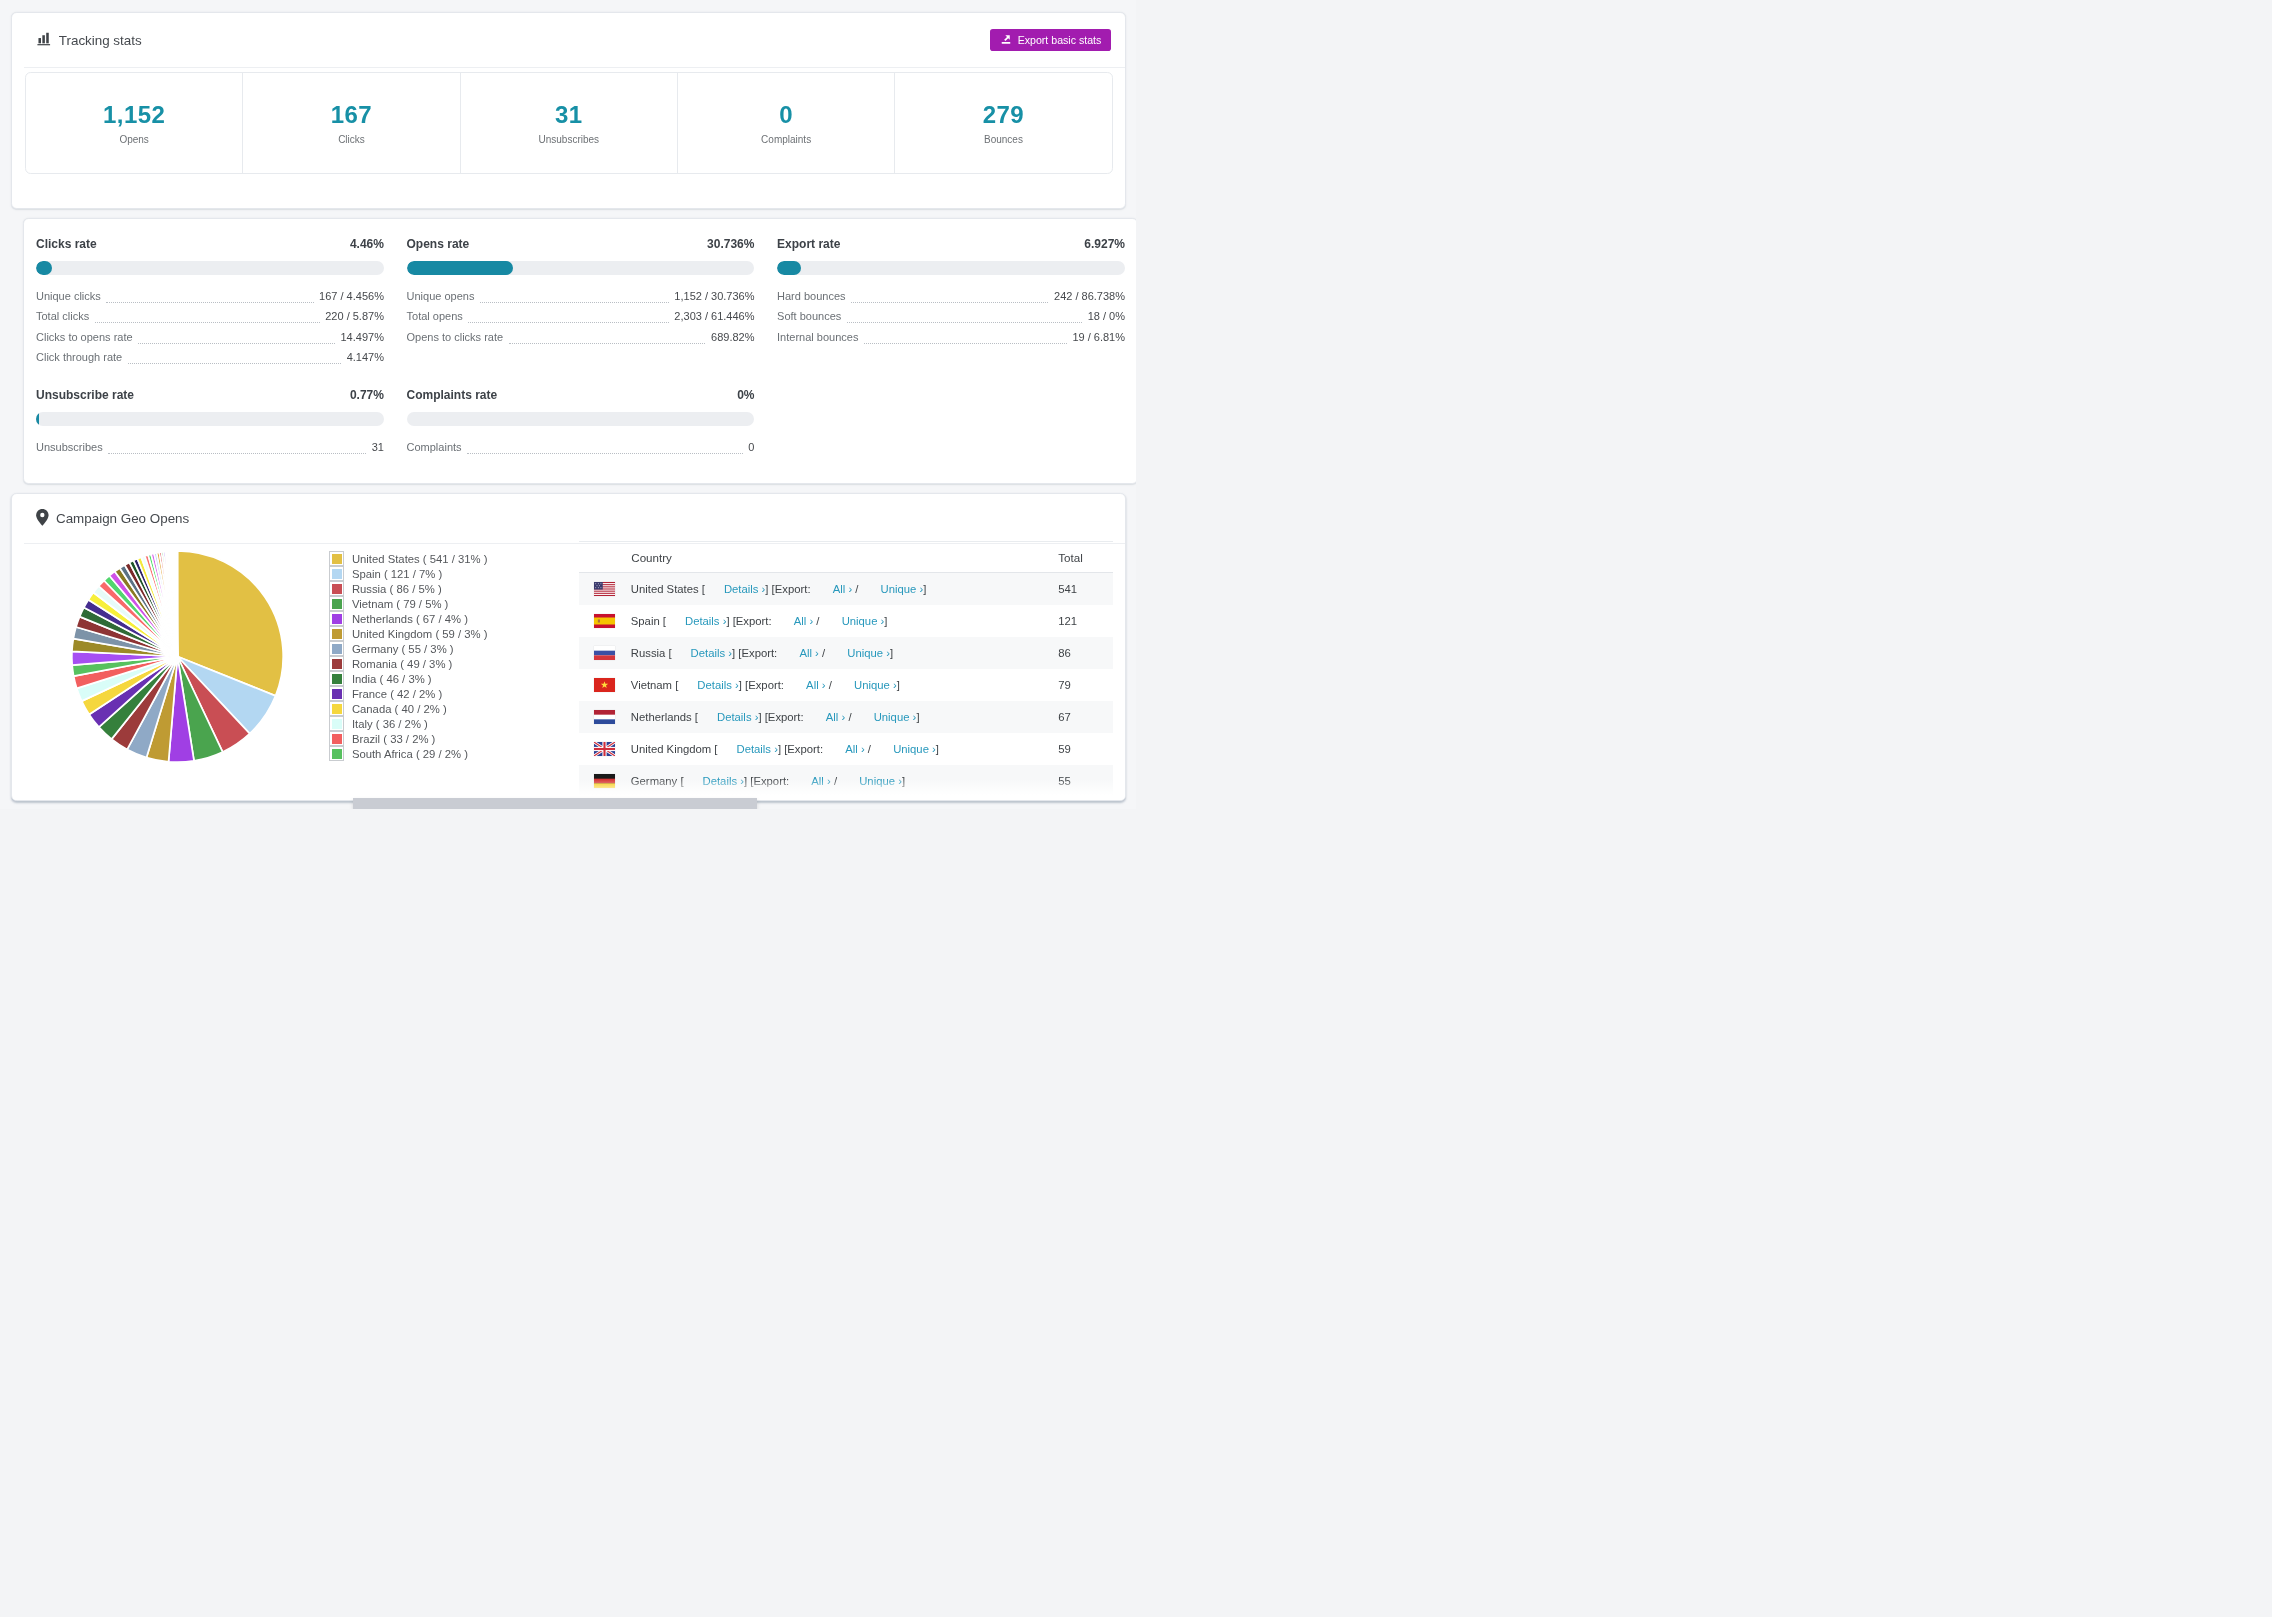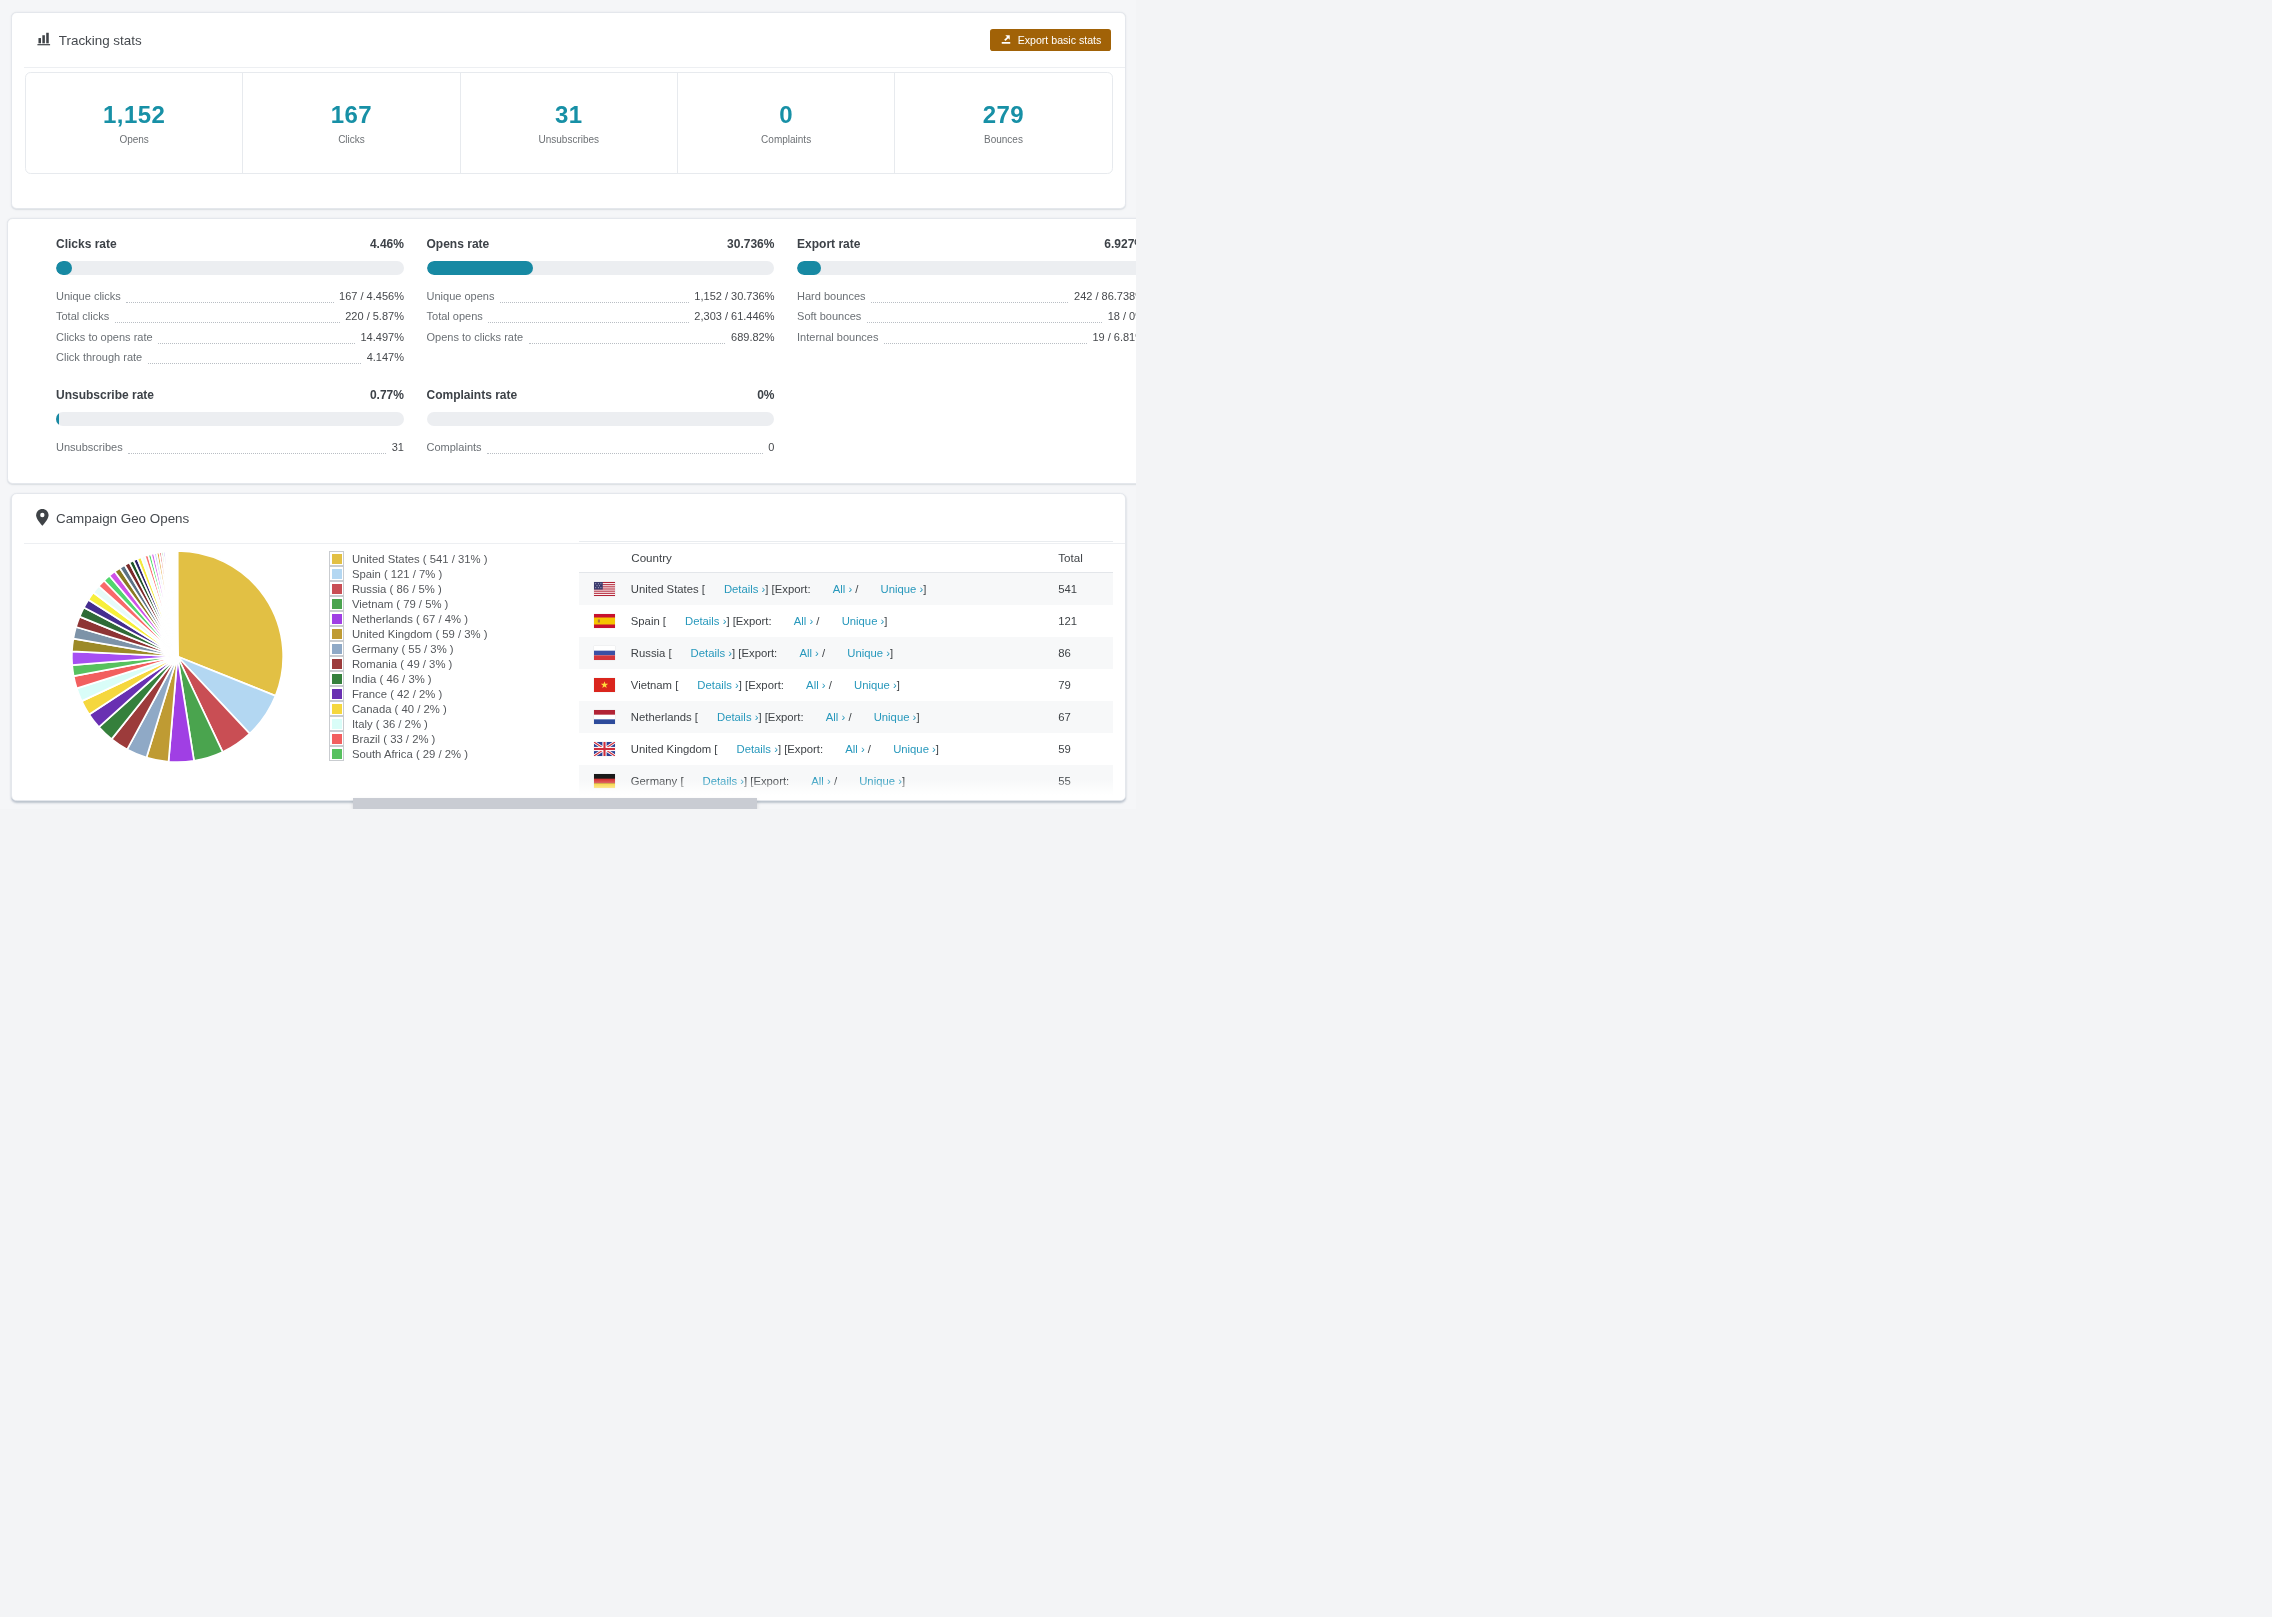--- a/index.html
+++ b/index.html
@@ -1,31 +1,31 @@
 <!DOCTYPE html>
 <html style="font-size:11.3px"><head>
 <meta charset="utf-8">
 <style>
   html,body{margin:0;padding:0;background:#f3f4f6;}
   .page{position:relative;width:1136px;height:809px;overflow:hidden;
         background:#f5f6f8;font-family:"Liberation Sans",sans-serif;}
   .card{position:absolute;background:#fff;border:0.7px solid #e4e7ec;border-radius:5.6px;
         box-shadow:0 0.7px 1.4px rgba(140,150,165,.25);}
   #card1{left:11.3px;top:12px;width:1113px;height:195px;}
-  #card2{left:7px;top:218px;width:1113px;height:264px;overflow:hidden;padding-left:36px;}
+  #card2{left:23px;top:218px;width:1113px;height:264px;overflow:hidden;}
   #card3{left:11.3px;top:493px;width:1113px;height:306px;overflow:hidden;
          box-shadow:0 1.4px 2.1px rgba(120,135,155,.45);}
 
   .card-head{display:flex;align-items:center;height:54px;padding:0 14px 0 12px;
              border-bottom:0.7px solid #edeff2;margin-left:12px;}
   #card3 .card-head{height:49px;}
   .head-title{font-size:13.4px;color:#45494e;margin-left:7px;}
   .spacer{flex:1;}
 
-  .btn{display:flex;align-items:center;gap:5.6px;background:#a16207;color:#fff;border:none;
+  .btn{display:flex;align-items:center;gap:5.6px;background:#a21caf;color:#fff;border:none;
        height:22.6px;padding:0 10px;border-radius:2.8px;font-size:10.6px;cursor:pointer;
        font-family:"Liberation Sans",sans-serif;}
 
   .stats-box{margin:4.2px 12.7px 0 12.7px;height:100px;border:0.7px solid #e7eaee;border-radius:5.6px;
              display:flex;}
   .stat-cell{flex:1;display:flex;flex-direction:column;align-items:center;justify-content:center;
              gap:5px;border-right:0.7px solid #e7eaee;}
   .stat-cell:last-child{border-right:none;}
   .stat-value{font-size:24px;font-weight:700;color:#1790a6;letter-spacing:0.4px;}
   .stat-label{font-size:10px;color:#6d7175;}

